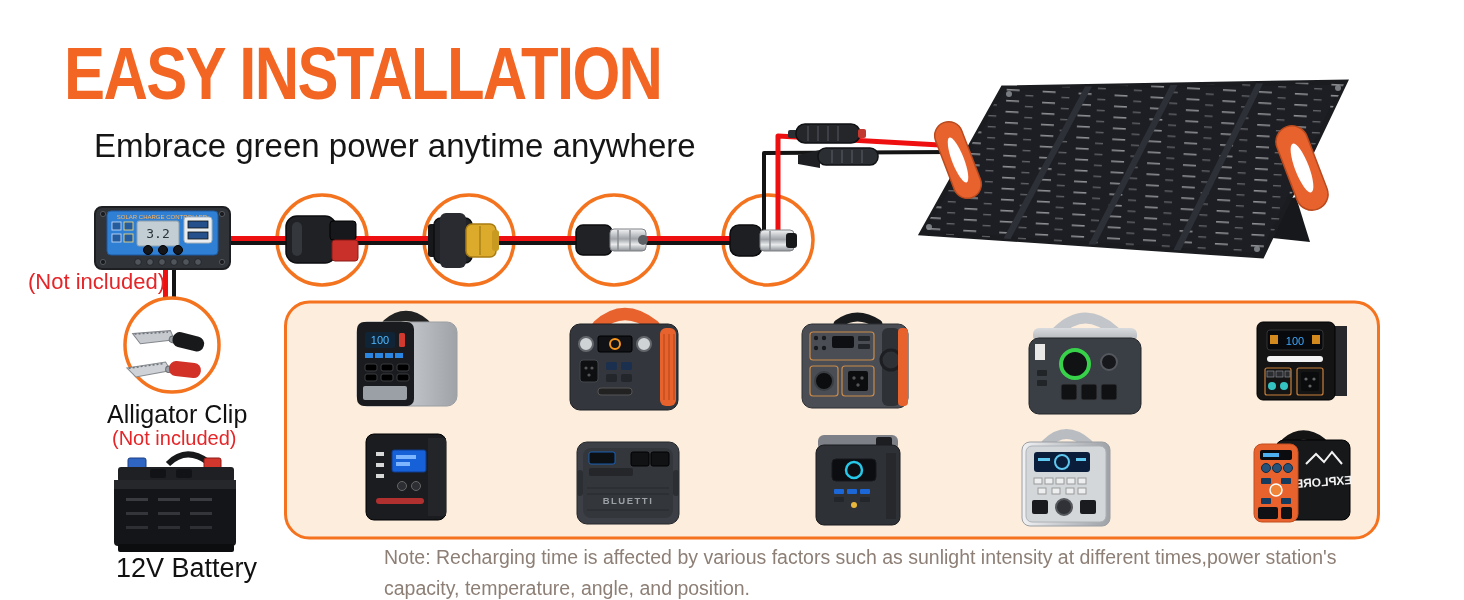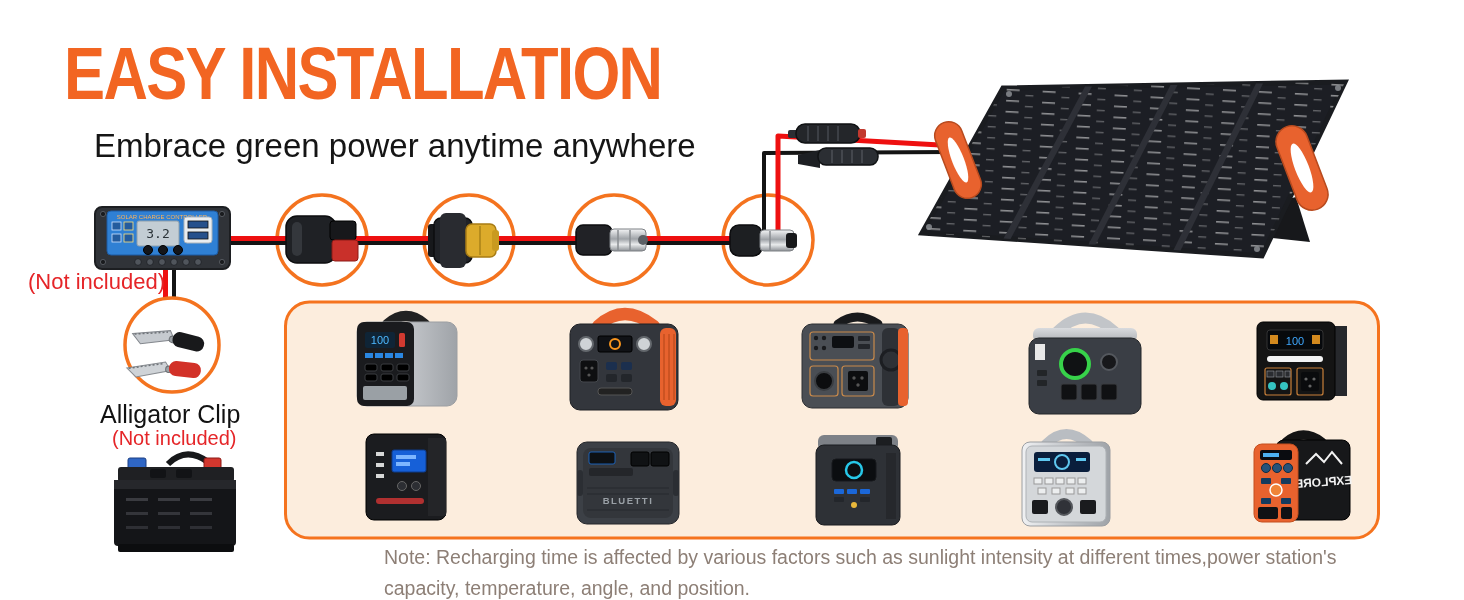--- a/index.html
+++ b/index.html
@@ -4,21 +4,21 @@
 <style>
   html,body{margin:0;padding:0;background:#fff;}
   #canvas{position:relative;width:1464px;height:600px;overflow:hidden;background:#fff;
           font-family:"Liberation Sans",sans-serif;}
   #art{position:absolute;left:0;top:0;}
   .txt{position:absolute;white-space:nowrap;}
   #title{left:64px;top:36px;font-size:75px;font-weight:800;letter-spacing:-2px;
          color:#F26522;transform:scaleX(.82);transform-origin:left top;line-height:1.0;}
   #subtitle{left:72px;top:127px;font-size:33px;color:#151515;margin-left:22px;}
   #ni1{left:28px;top:269px;font-size:22px;color:#E52528;}
-  #clipLabel{left:100px;top:400px;font-size:25px;color:#111;}
+  #clipLabel{left:107px;top:400px;font-size:25px;color:#111;}
   #ni2{left:112px;top:427px;font-size:20px;color:#E52528;}
   #battLabel{left:116px;top:553px;font-size:27px;color:#111;}
   #note{left:384px;top:542px;width:1005px;font-size:19.5px;line-height:31px;
         color:#8D7F76;white-space:normal;}
 </style>
 </head>
 <body>
 
 <div id="canvas">
 
@@ -385,15 +385,16 @@
     <rect x="8" y="79" width="20" height="12" rx="2" fill="#101114"></rect>
     <rect x="31" y="79" width="11" height="12" rx="2" fill="#101114"></rect>
   </g>
 </svg>
 
 <div class="txt" id="title">EASY INSTALLATION</div>
 <div class="txt" id="subtitle">Embrace green power anytime anywhere</div>
 <div class="txt" id="ni1">(Not included)</div>
 <div class="txt" id="clipLabel">Alligator Clip</div>
 <div class="txt" id="ni2">(Not included)</div>
+<div class="txt" id="battLabel">12V Battery</div>
 <div class="txt" id="note">Note: Recharging time is affected by various factors such as sunlight intensity at different times,power station's capacity, temperature, angle, and position.</div>
 
 </div>
 
 </body></html>

